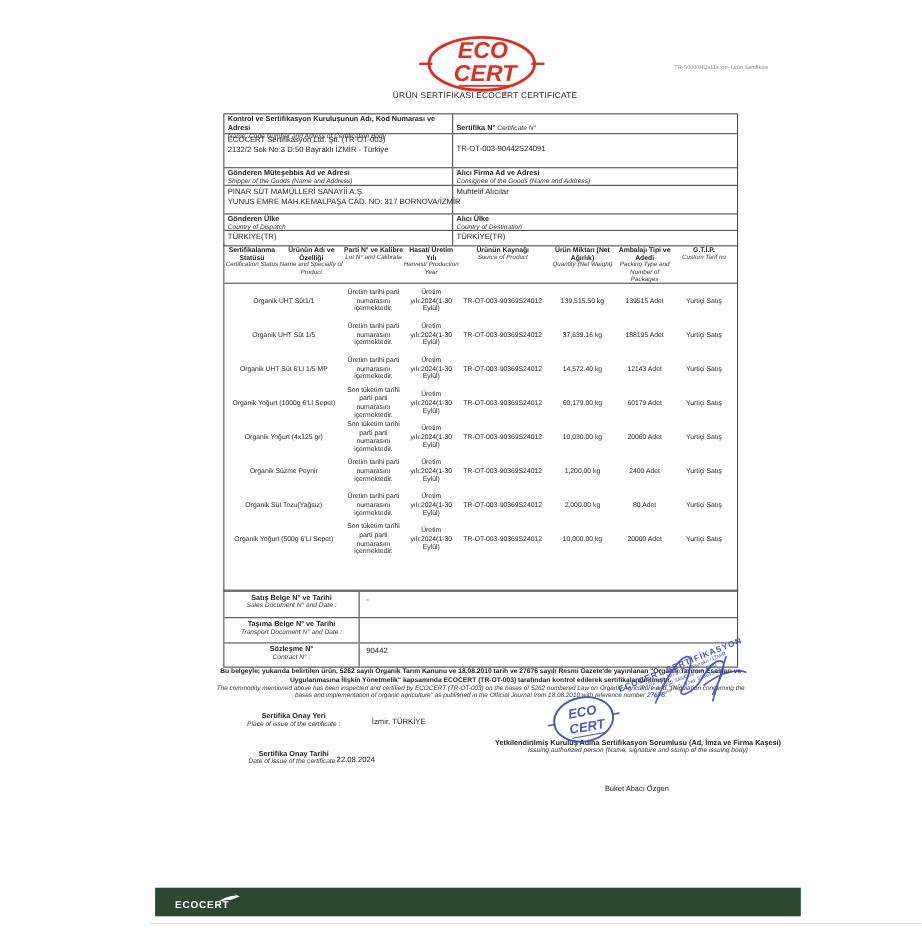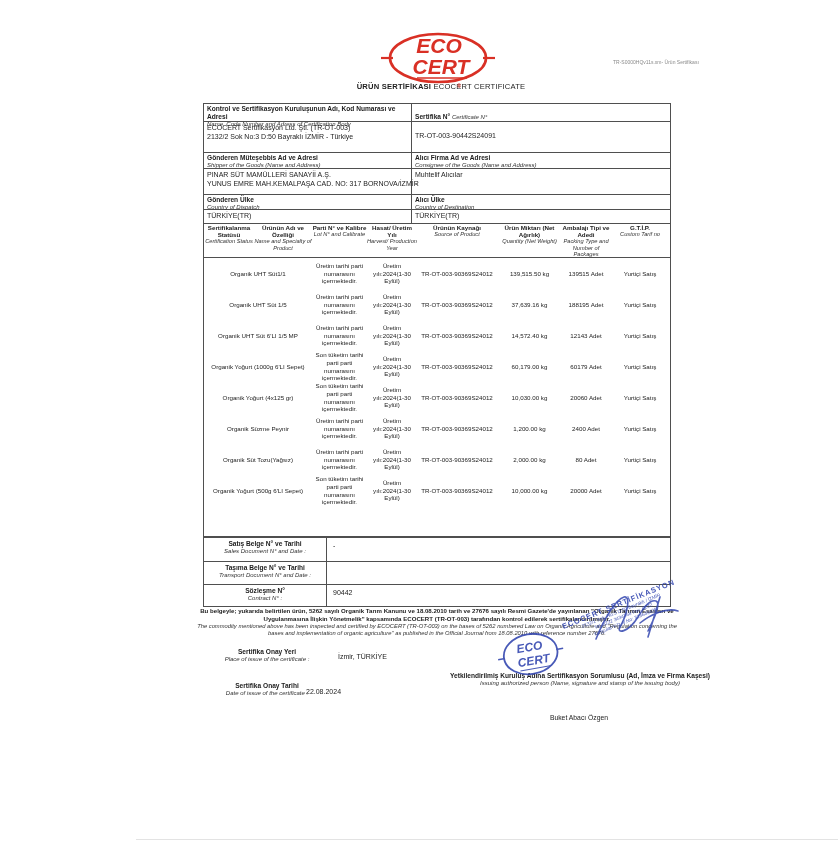--- a/index.html
+++ b/index.html
@@ -5,21 +5,21 @@
   html,body{margin:0;padding:0;background:#ffffff;}
   .page{position:relative;width:838px;height:848px;background:#fff;
         font-family:"Liberation Sans", sans-serif;color:#1c1c1c;overflow:hidden;margin-left:16px;}
   .scan-edge-r{position:absolute;left:831px;top:4px;width:1px;height:828px;background:#dcdcdc;}
   .scan-edge-b{position:absolute;left:120px;top:839px;width:712px;height:1px;background:#e3e3e3;}
 
   
   .logo-wrap{position:absolute;left:371px;top:28px;width:104px;height:58px;}
   .doc-title{position:absolute;left:280px;top:82px;width:290px;text-align:center;
              font-size:7.6px;letter-spacing:.2px;white-space:nowrap;}
-  .doc-title .b{font-weight:bold;}
+  .doc-title .b{font-weight:normal;}
   .reg-mark{position:absolute;left:441px;top:83px;font-size:5.5px;color:#d93025;font-weight:bold;}
   .tiny-ref{position:absolute;left:597px;top:59px;font-size:5px;color:#8a8a8a;white-space:nowrap;}
 
   
   .ltr{font-weight:bold;font-size:6.6px;line-height:1.2;}
   .len{font-style:italic;font-size:6px;color:#333;line-height:1.2;}
   .val{font-size:7px;line-height:1.3;}
 
   
   .info-table{position:absolute;left:187px;top:103px;width:468px;border:1px solid #4f4f4f;box-sizing:border-box;}
@@ -329,13 +329,21 @@
       <text x="31" y="36" text-anchor="middle" fill="#3548b0" font-family="Liberation Sans, sans-serif" font-style="italic" font-weight="bold" font-size="12">CERT</text>
       <line x1="16" y1="40" x2="46" y2="40" stroke="#3548b0" stroke-width="1"></line>
     </svg>
   </div>
   <div class="signature">
     <svg width="96" height="62" viewBox="0 0 96 62">
       <path d="M6,50 C14,30 26,10 34,8 C42,6 36,28 30,38 C26,45 38,44 48,28 C54,18 60,10 66,12 C72,14 62,34 58,42 M50,34 C60,26 76,18 88,22 M70,8 L58,48" fill="none" stroke="#3548b0" stroke-width="1.6" stroke-linecap="round" opacity="0.9"></path>
     </svg>
   </div>
 
+  <div class="footer-bar">
+    <div class="footer-bird">
+      <svg width="22" height="10" viewBox="0 0 22 10">
+        <path d="M1,8 C6,4 12,2 18,2 L14,0 L21,3 L13,6 C9,6 5,7 1,8 Z" fill="#ffffff"></path>
+      </svg>
+    </div>
+    <div class="footer-brand">ECOCERT</div>
+  </div>
 </div>
 
 </body></html>

